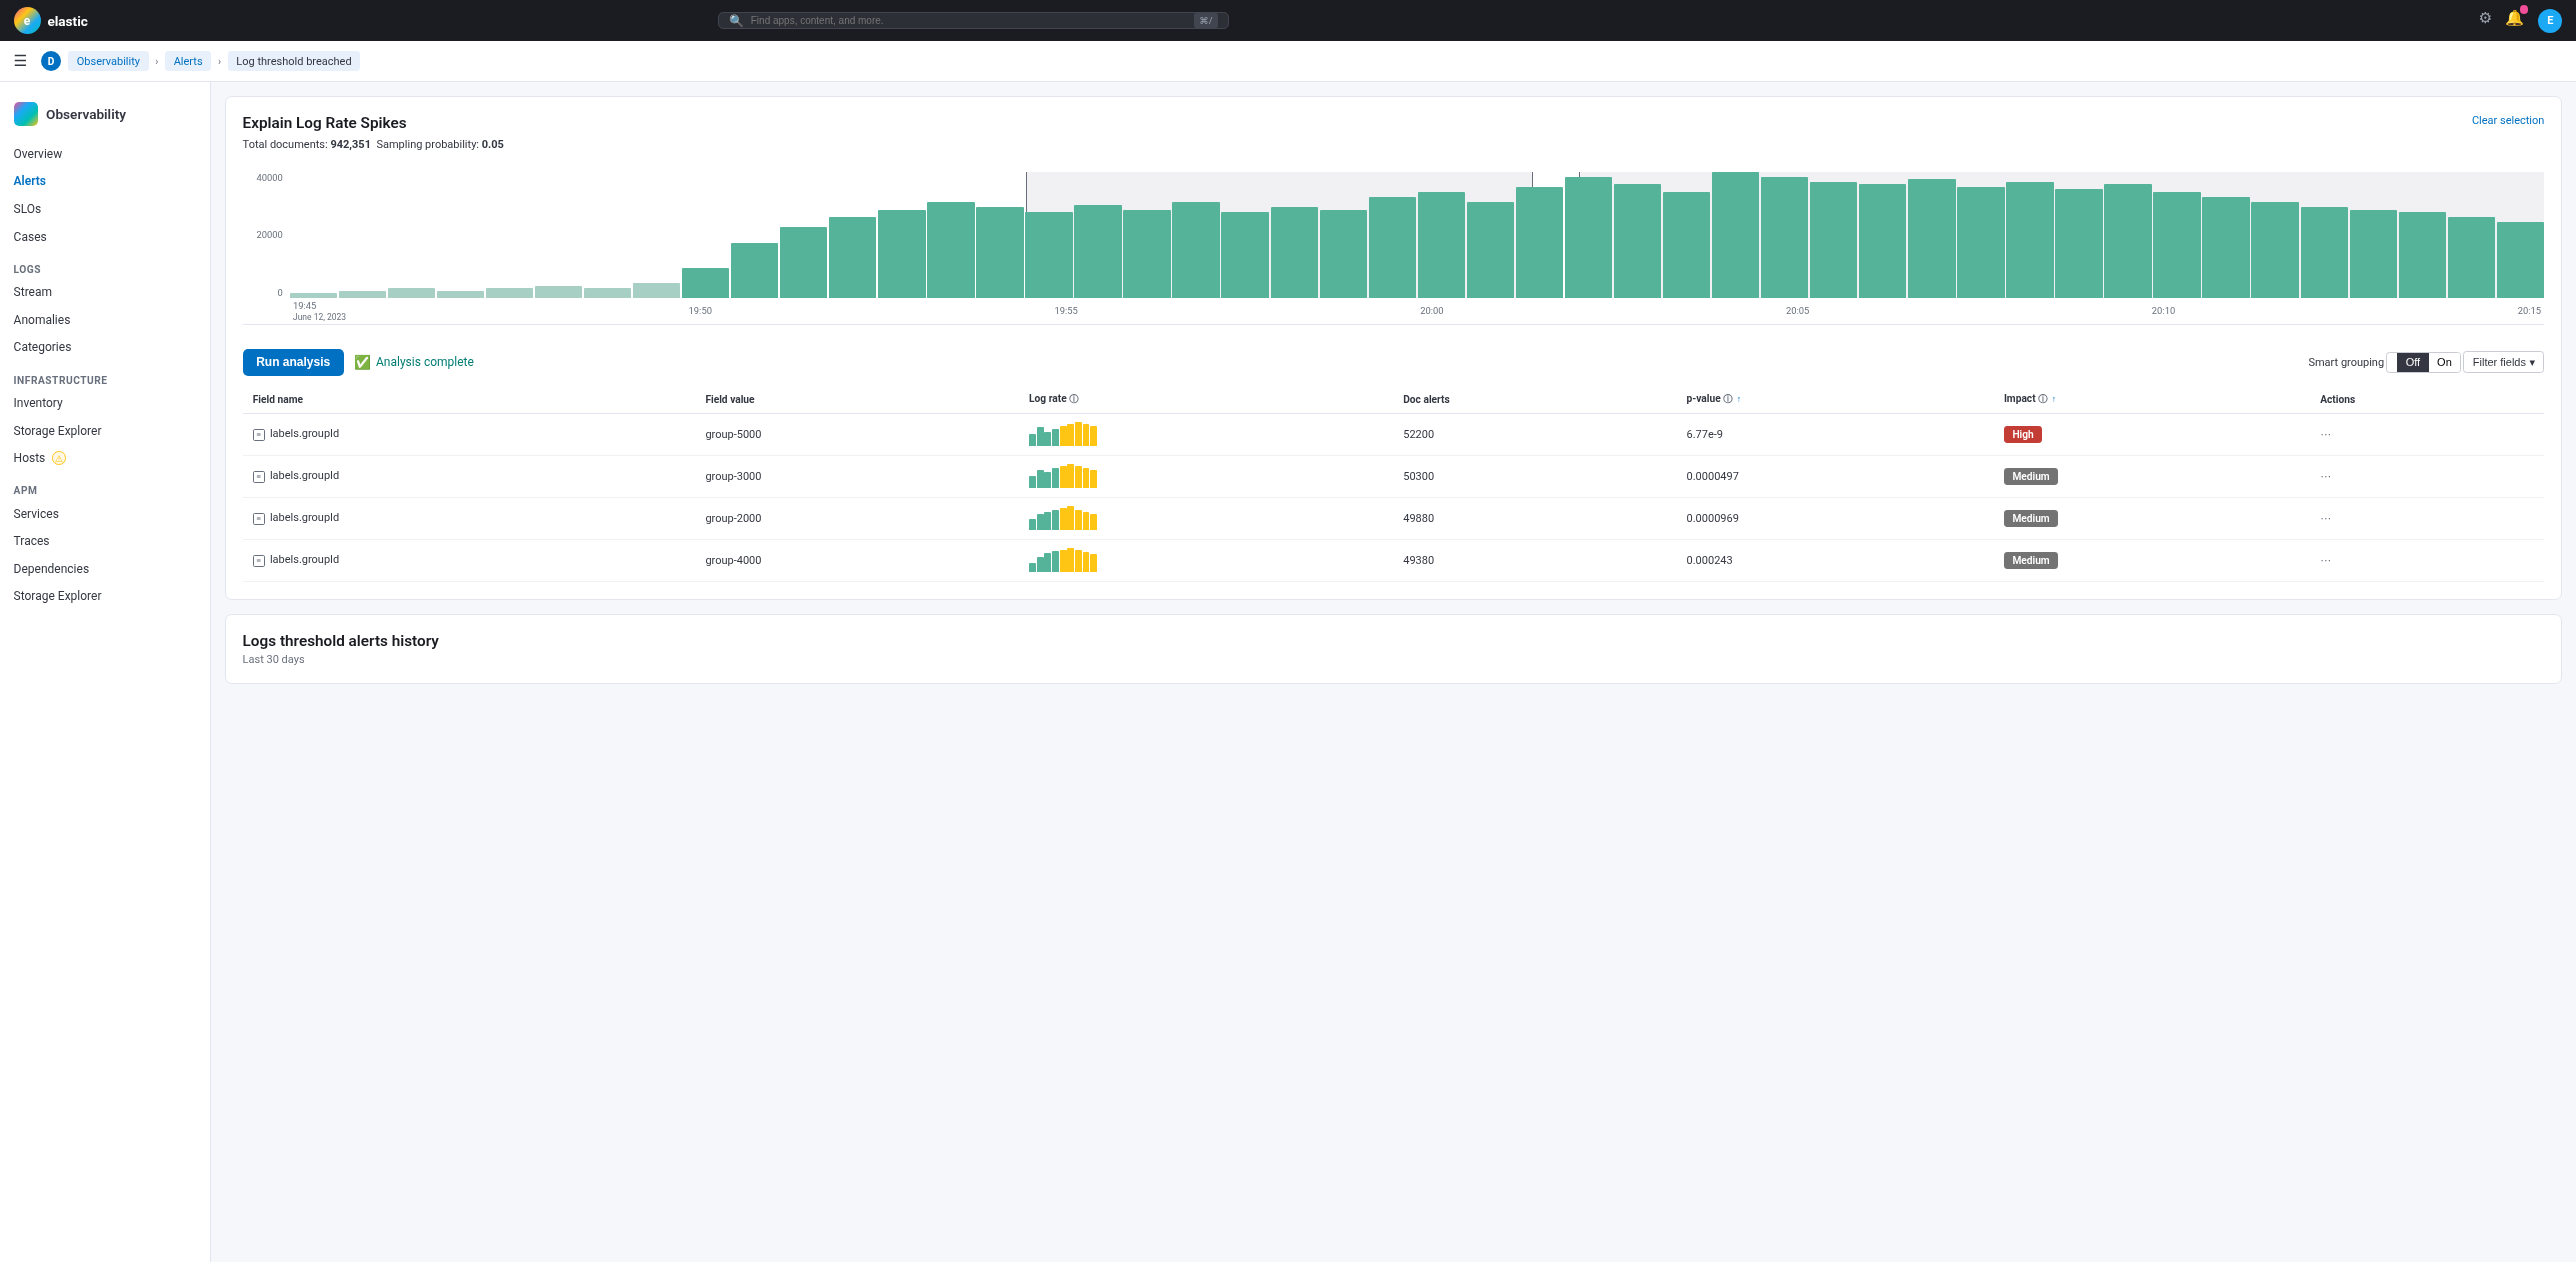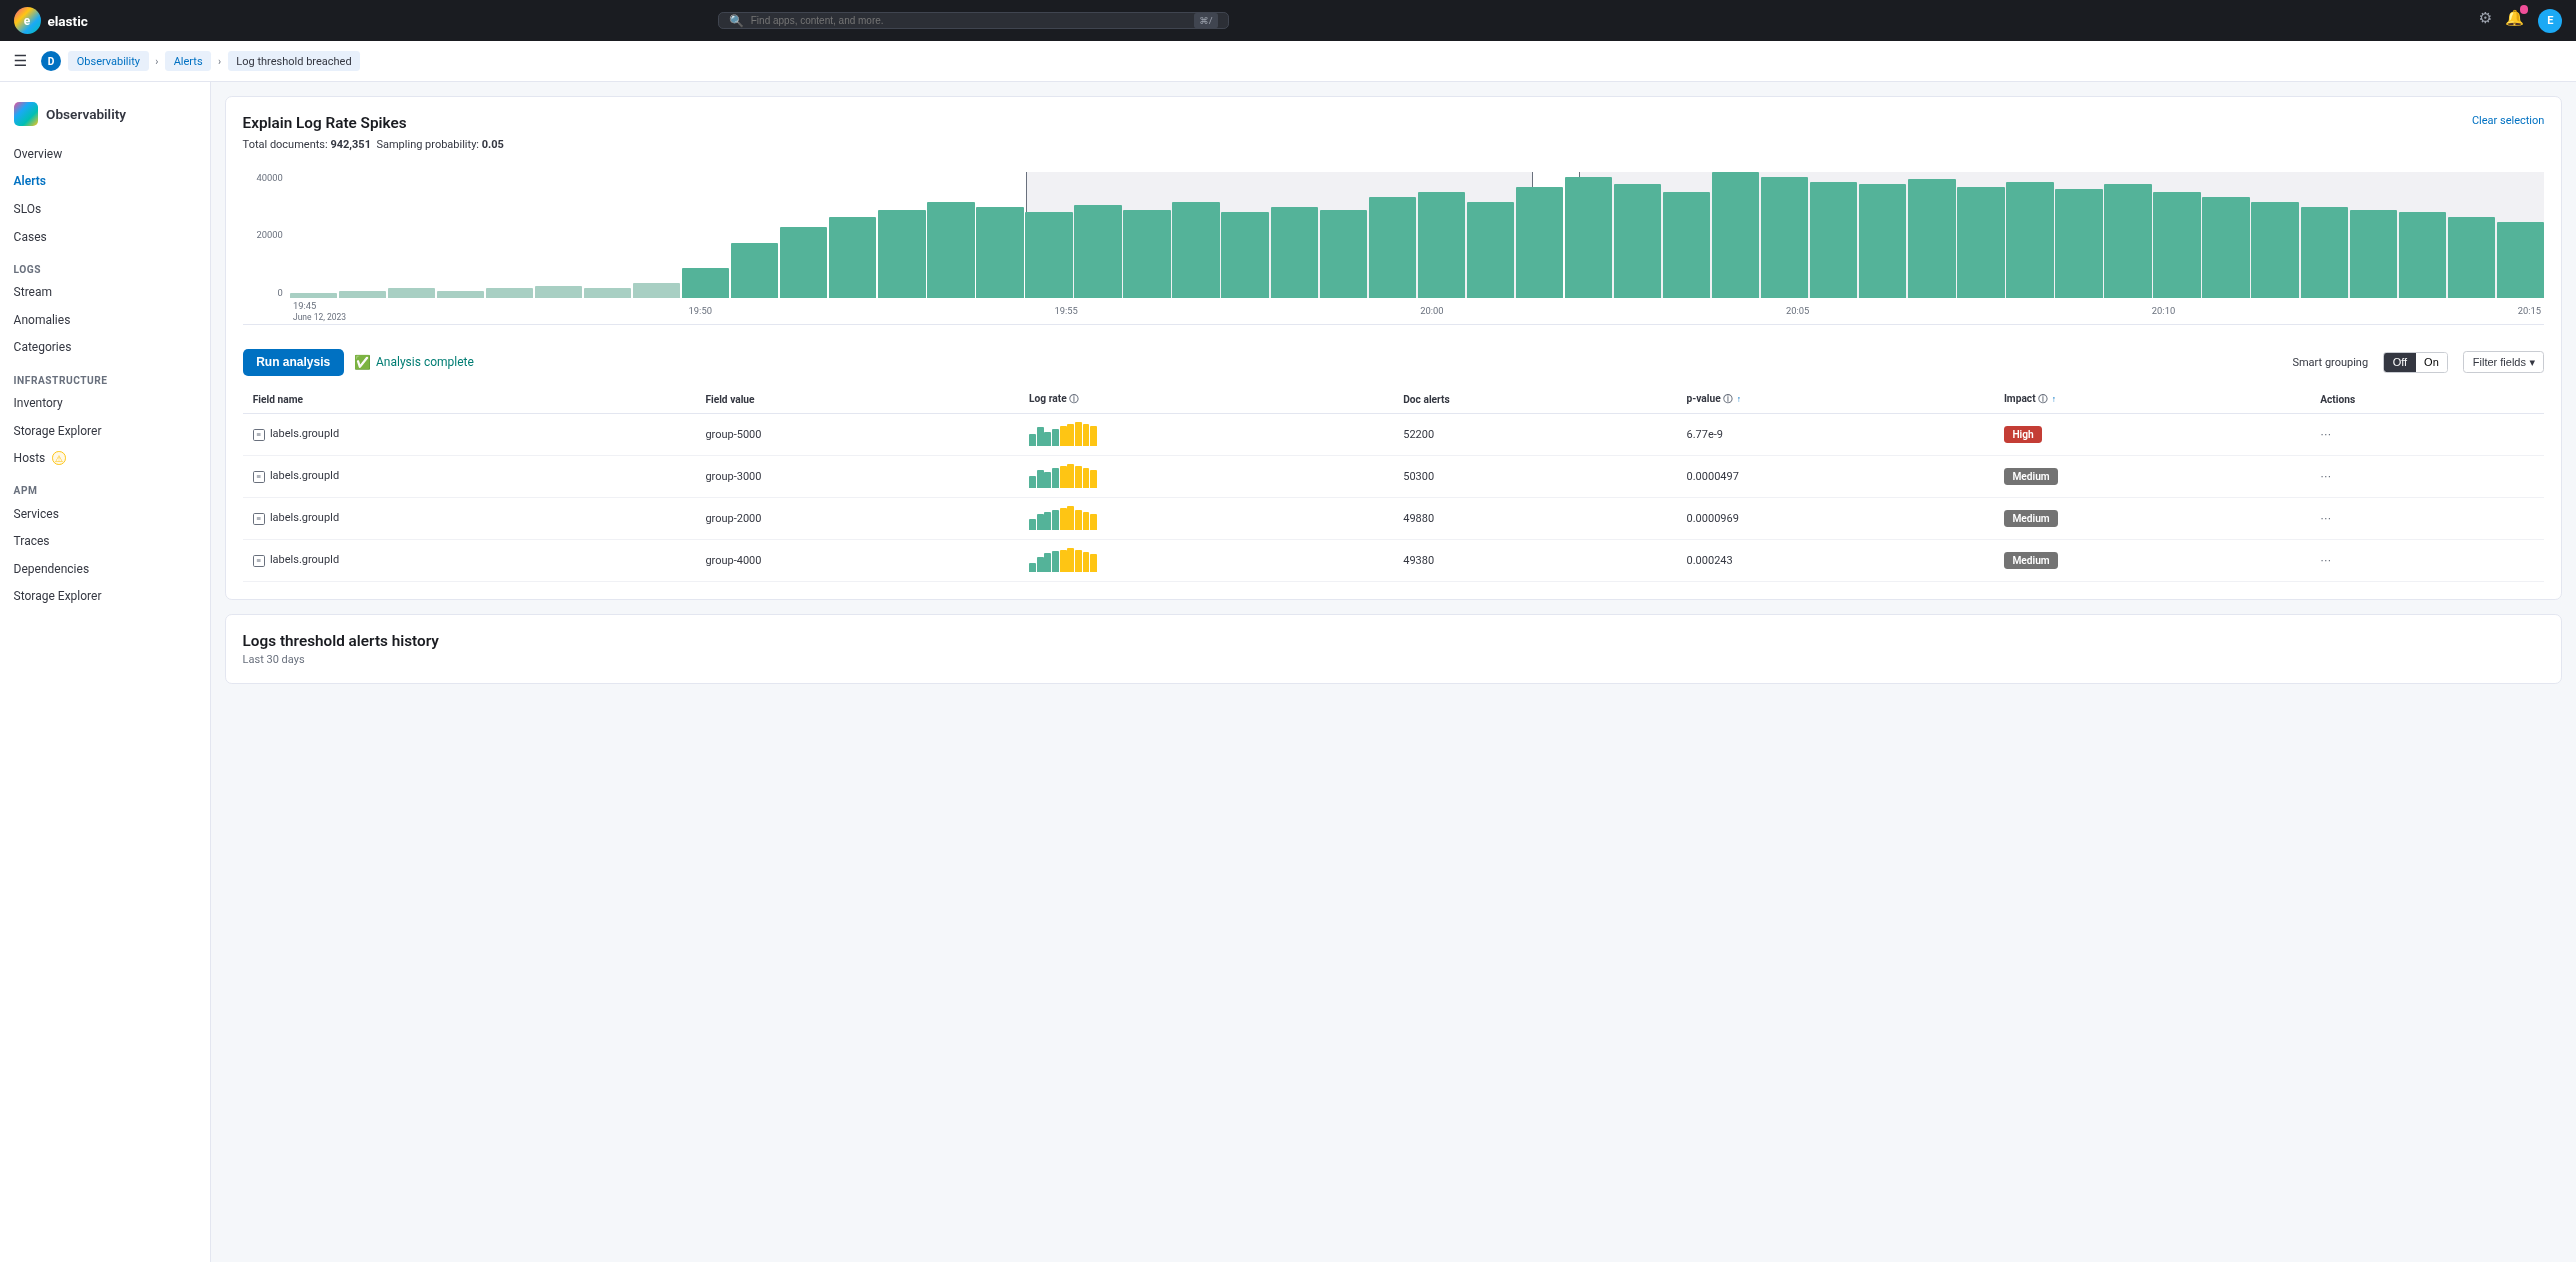--- a/index.html
+++ b/index.html
@@ -215,31 +215,31 @@
       padding: 6.8px 13.6px; font-size: 12px; font-weight: 600;
       cursor: pointer;
     }
     .analysis-complete {
       display: flex; align-items: center; gap: 5.1px;
       color: #017d73; font-size: 12px;
     }
     .check-icon { color: #017d73; font-size: 13.6px; }
     .smart-grouping {
       margin-left: auto;
-      display: flex; align-items: center; gap: 15px;
+      display: flex; align-items: center; gap: 2px;
       font-size: 11px; color: #343741;
     }
     .toggle-group {
       display: flex; border: 0.9px solid #c9ccd2; border-radius: 3.4px; overflow: hidden;
     }
     .toggle-btn {
       padding: 3.4px 8.5px; font-size: 11px; cursor: pointer;
       background: white; border: none;
     }
-    .toggle-btn.active-off { background: #343741; color: white; }
+    .toggle-btn.active-off { background: #343741; color: white; margin-left: 10px; }
     .filter-fields-btn {
       display: flex; align-items: center; gap: 3.4px;
       padding: 3.4px 8.5px; border: 0.9px solid #c9ccd2; border-radius: 3.4px;
       background: white; cursor: pointer; font-size: 11px; color: #343741;
     }
 
     
     .analysis-table { width: 100%; border-collapse: collapse; }
     .analysis-table th {
       text-align: left; padding: 6.8px 10.2px;

